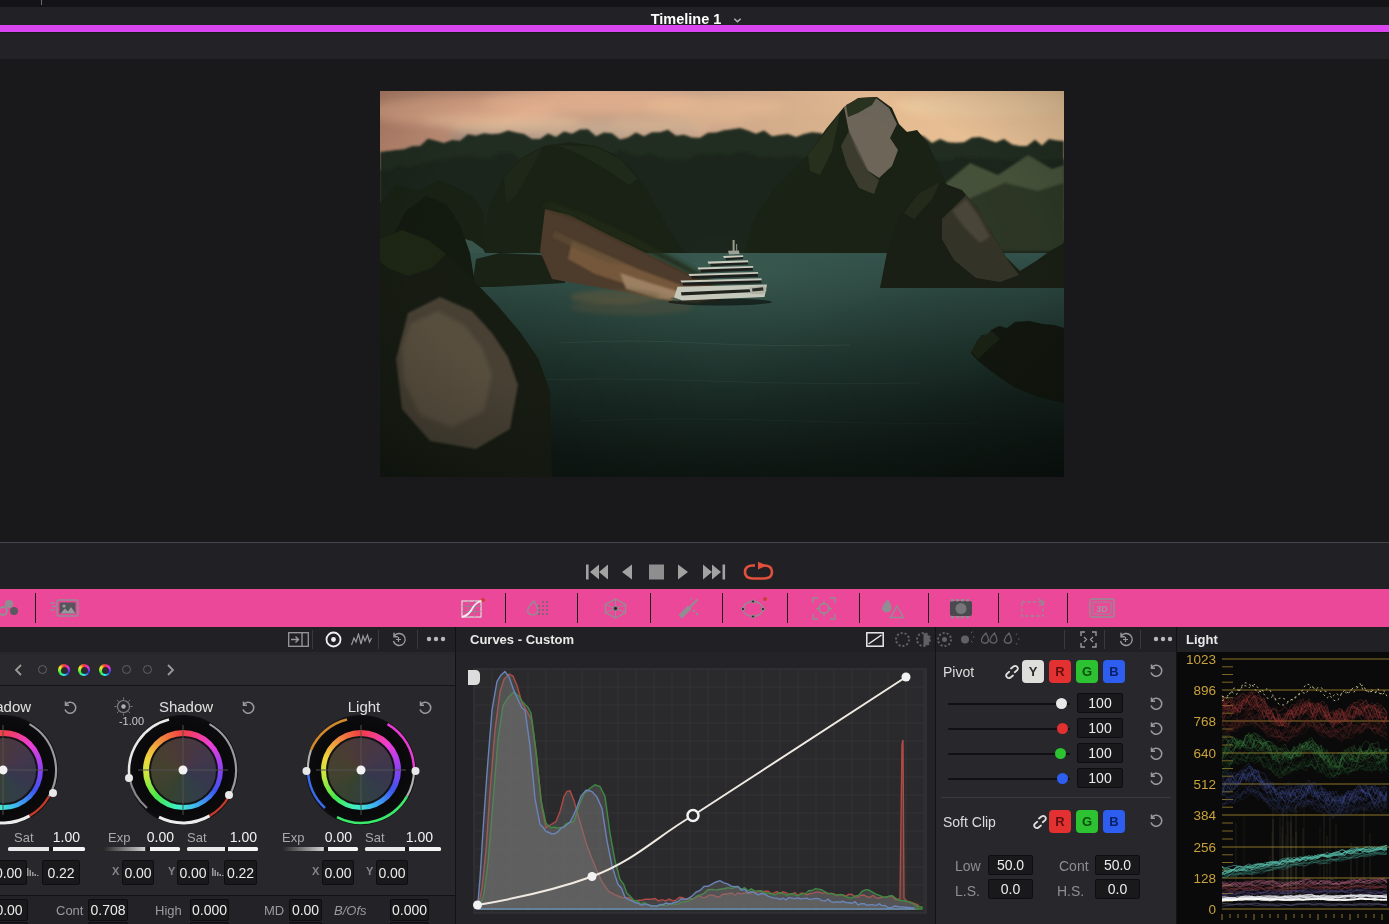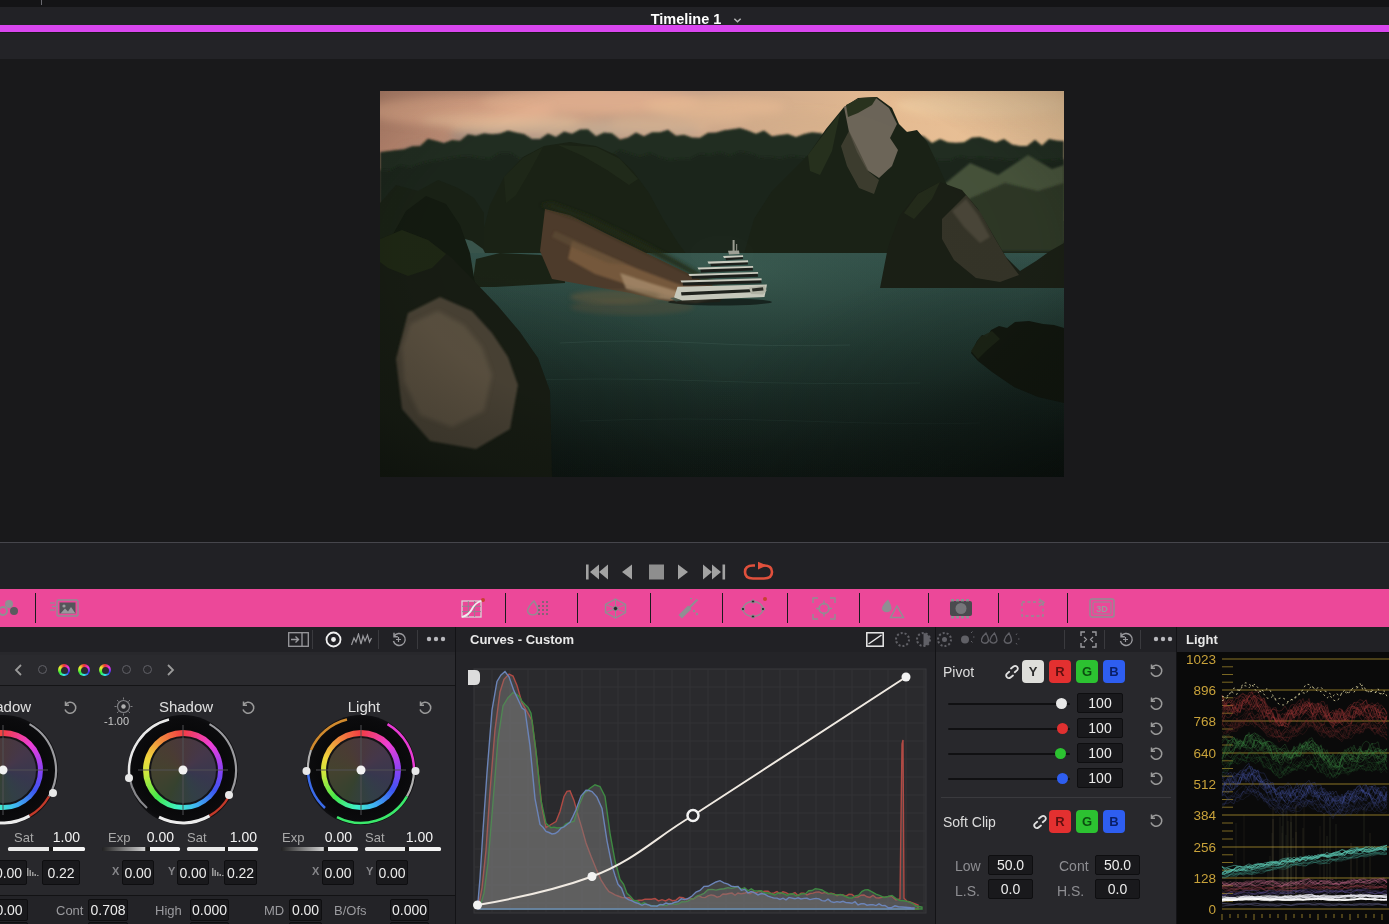--- a/index.html
+++ b/index.html
@@ -478,21 +478,21 @@
           <line x1="9.5" y1="0.5" x2="9.5" y2="2.5"></line>
           <line x1="9.5" y1="16.5" x2="9.5" y2="18.5"></line>
           <line x1="0.5" y1="9.5" x2="2.5" y2="9.5"></line>
           <line x1="16.5" y1="9.5" x2="18.5" y2="9.5"></line>
           <line x1="3.1" y1="3.1" x2="4.5" y2="4.5"></line>
           <line x1="14.5" y1="14.5" x2="15.9" y2="15.9"></line>
           <line x1="3.1" y1="15.9" x2="4.5" y2="14.5"></line>
           <line x1="14.5" y1="4.5" x2="15.9" y2="3.1"></line>
         </g>
     </svg>
-    <div style="position:absolute;left:104px;top:63px;width:40px;text-align:left;font-size:11px;color:#c8c8c8;">-1.00</div>
+    <div style="position:absolute;left:104px;top:63px;width:40px;text-align:right;font-size:11px;color:#c8c8c8;">-1.00</div>
 
     <div class="wheel" style="left:-52px;top:63px;">
       <div class="wbez"></div>
         <div class="wring"></div>
       <svg class="wsvg" viewBox="0 0 140 140">
         <line x1="25" y1="70" x2="115" y2="70" stroke="#505055" stroke-width="1"></line>
         <line x1="70" y1="25" x2="70" y2="115" stroke="#505055" stroke-width="1"></line>
         <path d="M96.5 24.1 A53 53 0 0 1 115.9 96.5" fill="none" stroke="#9a9a9e" stroke-width="2.2"></path>
         <path d="M115.9 96.5 A53 53 0 0 1 96.5 115.9" fill="none" stroke="#c23a2a" stroke-width="2.5"></path>
         <path d="M96.5 115.9 A53 53 0 0 1 46 117.2" fill="none" stroke="#ececec" stroke-width="3"></path>
@@ -581,21 +581,21 @@
     <div class="vbox" style="left:376px;top:208px;width:32px;">0.00</div>
 
     <div id="lpbottom">
       <div class="vbox" style="left:-10px;width:38px;">0.00</div>
       <div class="blbl" style="left:56px;">Cont</div>
       <div class="vbox" style="left:88px;width:40px;">0.708</div>
       <div class="blbl" style="left:155px;">High</div>
       <div class="vbox" style="left:190px;width:39px;">0.000</div>
       <div class="blbl" style="left:264px;">MD</div>
       <div class="vbox" style="left:289px;width:33px;">0.00</div>
-      <div class="blbl" style="left:334px;">B/Ofs</div>
+      <div class="blbl" style="left:334px;font-style:italic;">B/Ofs</div>
       <div class="vbox" style="left:390px;width:39px;">0.000</div>
       <div class="vbox" style="left:-10px;top:26px;width:38px;"></div>
       <div class="vbox" style="left:88px;top:26px;width:40px;"></div>
       <div class="vbox" style="left:190px;top:26px;width:39px;"></div>
       <div class="vbox" style="left:289px;top:26px;width:33px;"></div>
       <div class="vbox" style="left:390px;top:26px;width:39px;"></div>
     </div>
   </div>
   <div class="abs" id="curvespanel">
     <svg style="position:absolute;left:0;top:0;width:479px;height:272px;" viewBox="0 0 479 272">

